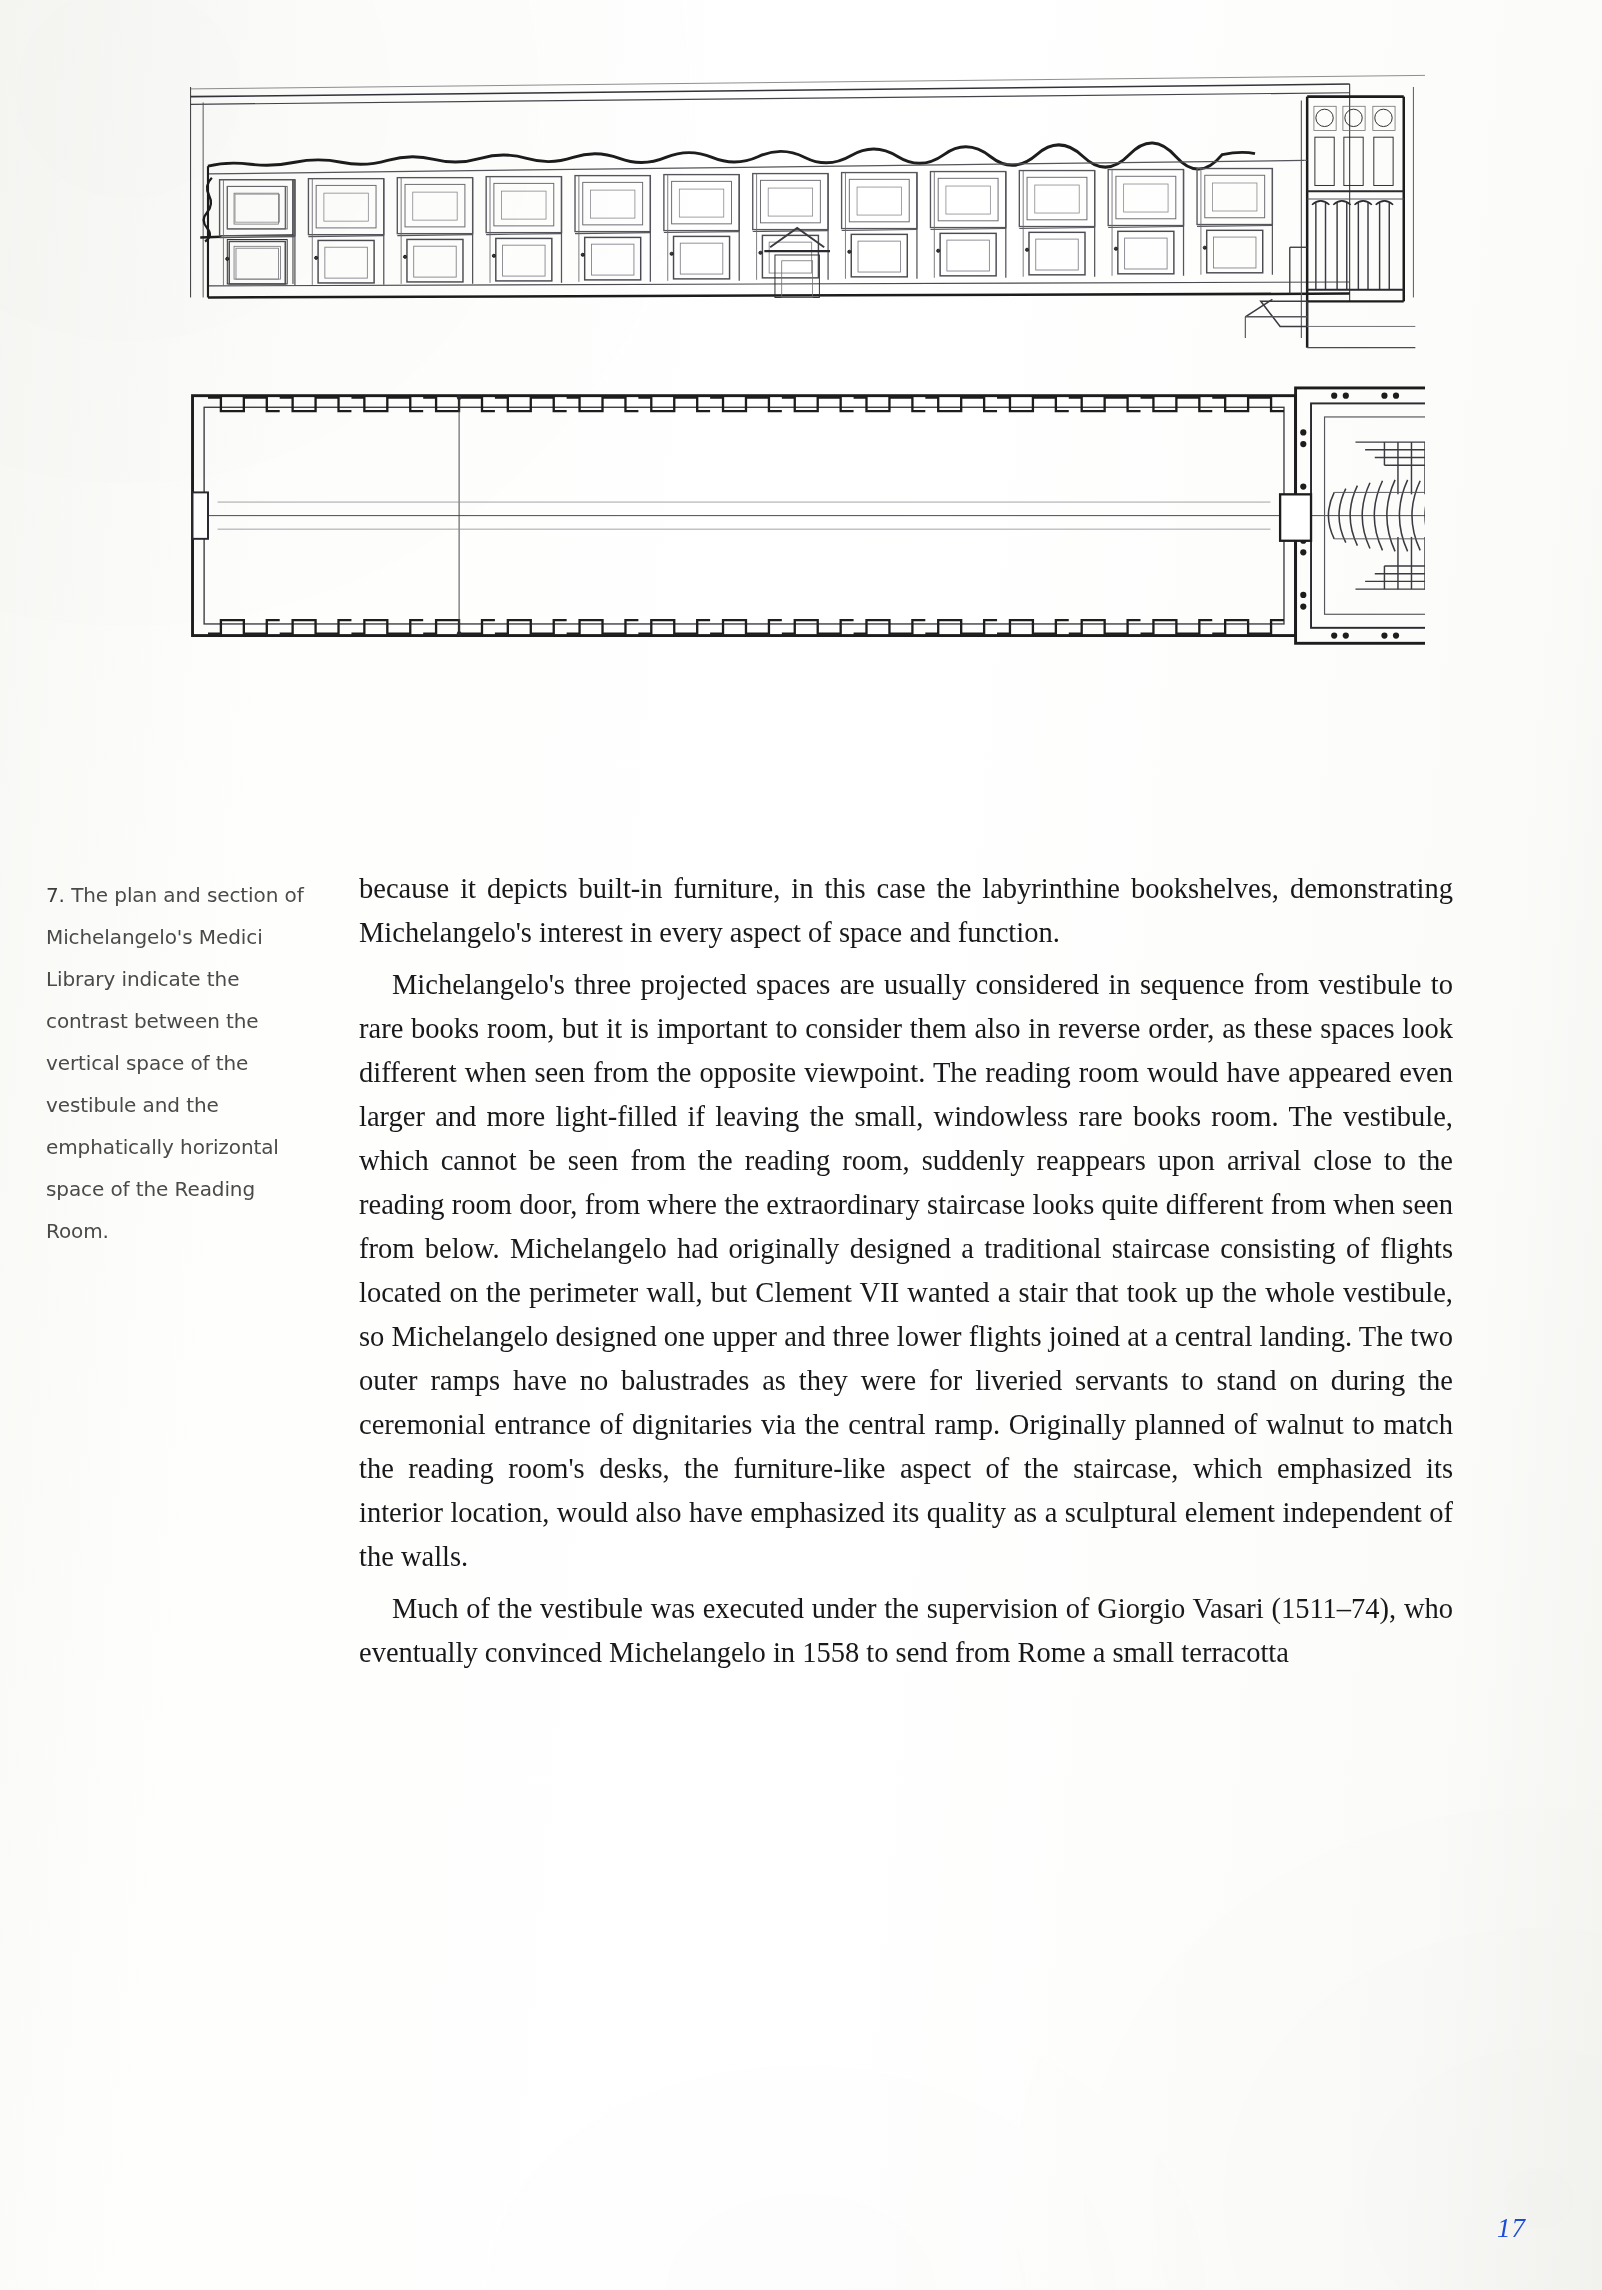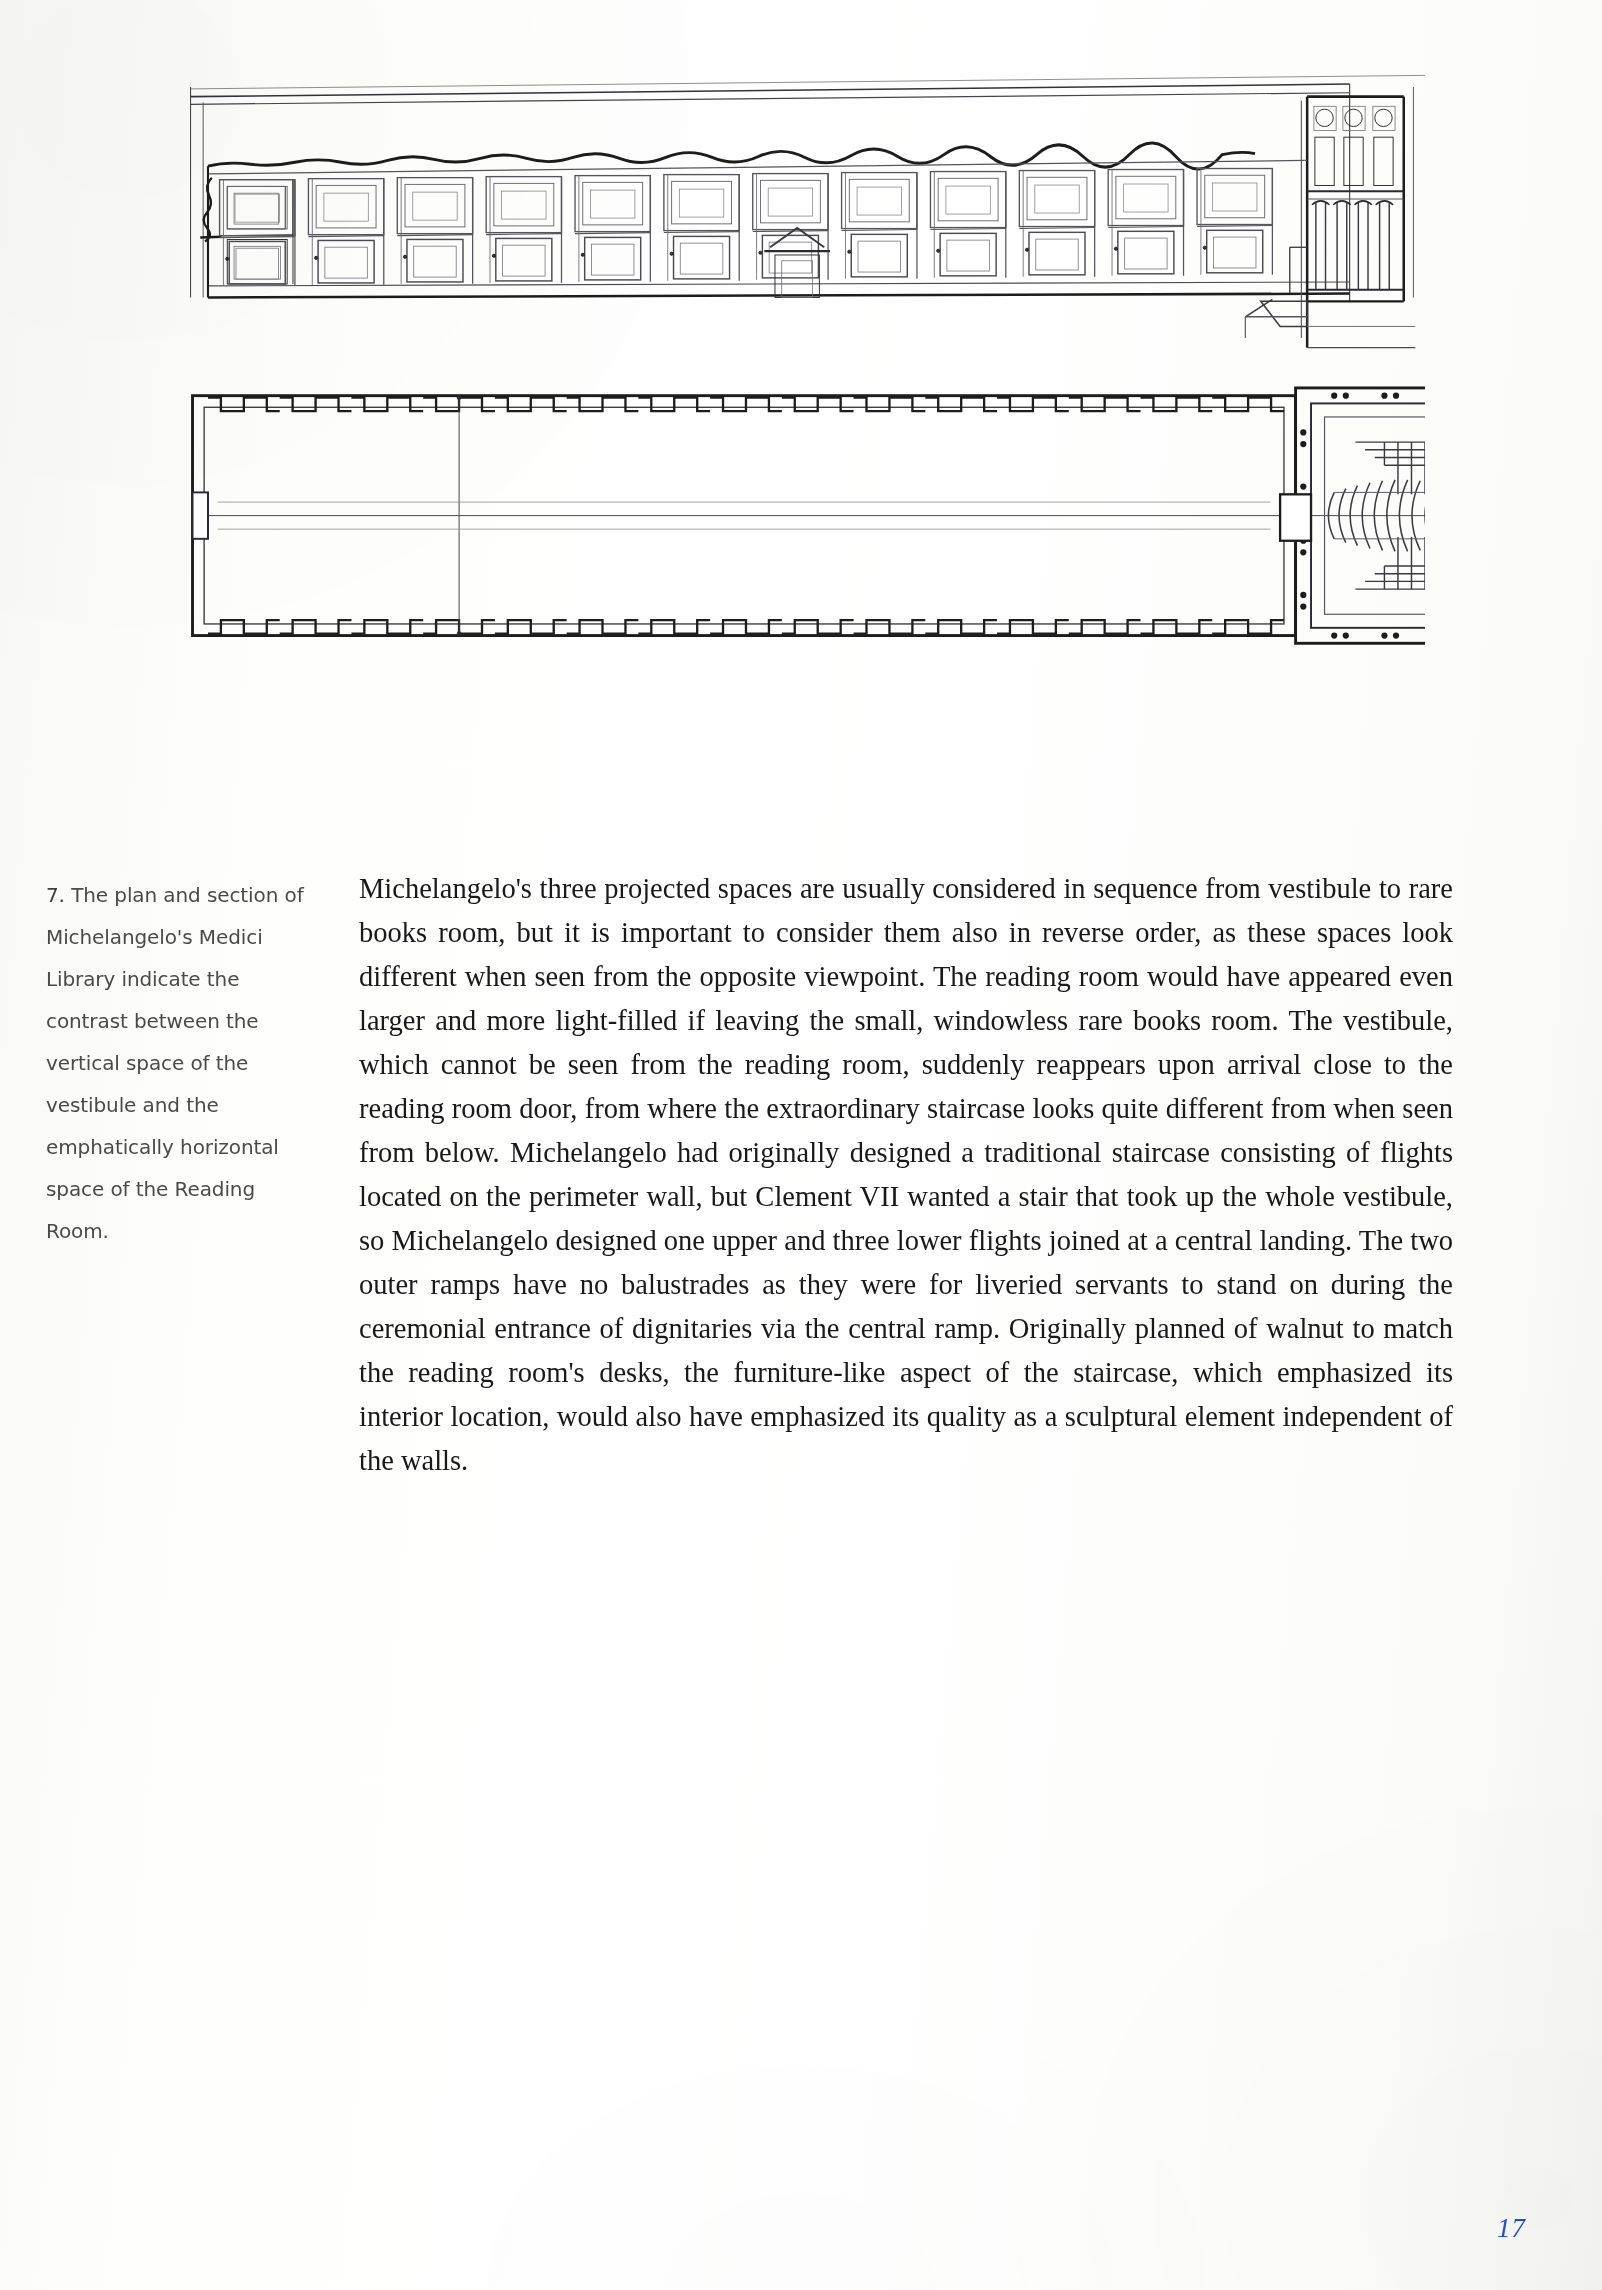--- a/index.html
+++ b/index.html
@@ -486,19 +486,21 @@
     </svg>
   </div>
 </div>
 
 <div class="caption-col">
   <span class="fig-num">7.</span>
   <span>The plan and section of Michelangelo's Medici Library indicate the contrast between the vertical space of the vestibule and the emphatically horizontal space of the Reading Room.</span>
 </div>
 
 <div class="body-col">
+  <p>because it depicts built-in furniture, in this case the labyrinthine bookshelves, demonstrating Michelangelo's interest in every aspect of space and function.</p>
   <p>Michelangelo's three projected spaces are usually considered in sequence from vestibule to rare books room, but it is important to consider them also in reverse order, as these spaces look different when seen from the opposite viewpoint. The reading room would have appeared even larger and more light-filled if leaving the small, windowless rare books room. The vestibule, which cannot be seen from the reading room, suddenly reappears upon arrival close to the reading room door, from where the extraordinary staircase looks quite different from when seen from below. Michelangelo had originally designed a traditional staircase consisting of flights located on the perimeter wall, but Clement VII wanted a stair that took up the whole vestibule, so Michelangelo designed one upper and three lower flights joined at a central landing. The two outer ramps have no balustrades as they were for liveried servants to stand on during the ceremonial entrance of dignitaries via the central ramp. Originally planned of walnut to match the reading room's desks, the furniture-like aspect of the staircase, which emphasized its interior location, would also have emphasized its quality as a sculptural element independent of the walls.</p>
+  <p>Much of the vestibule was executed under the supervision of Giorgio Vasari (1511–74), who eventually convinced Michelangelo in 1558 to send from Rome a small terracotta</p>
 </div>
 
 <div class="page-number">17</div>
 
 <div class="scan-noise"></div>
 
 
 </body></html>

